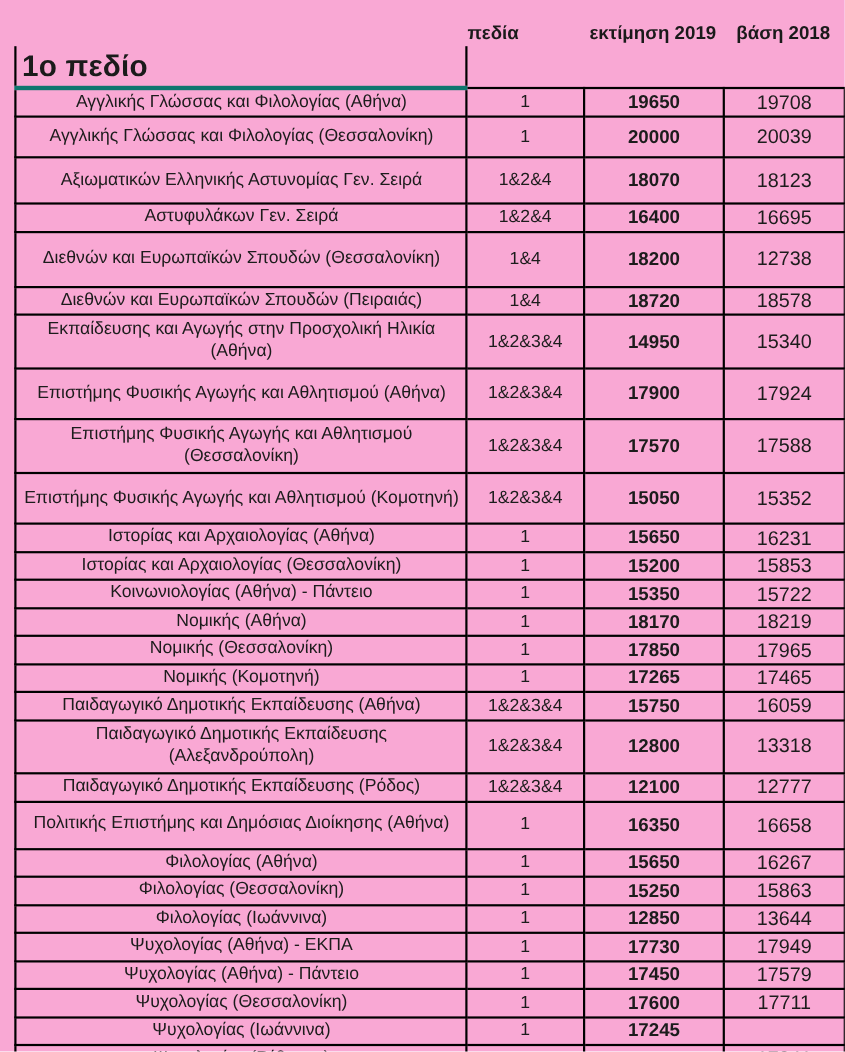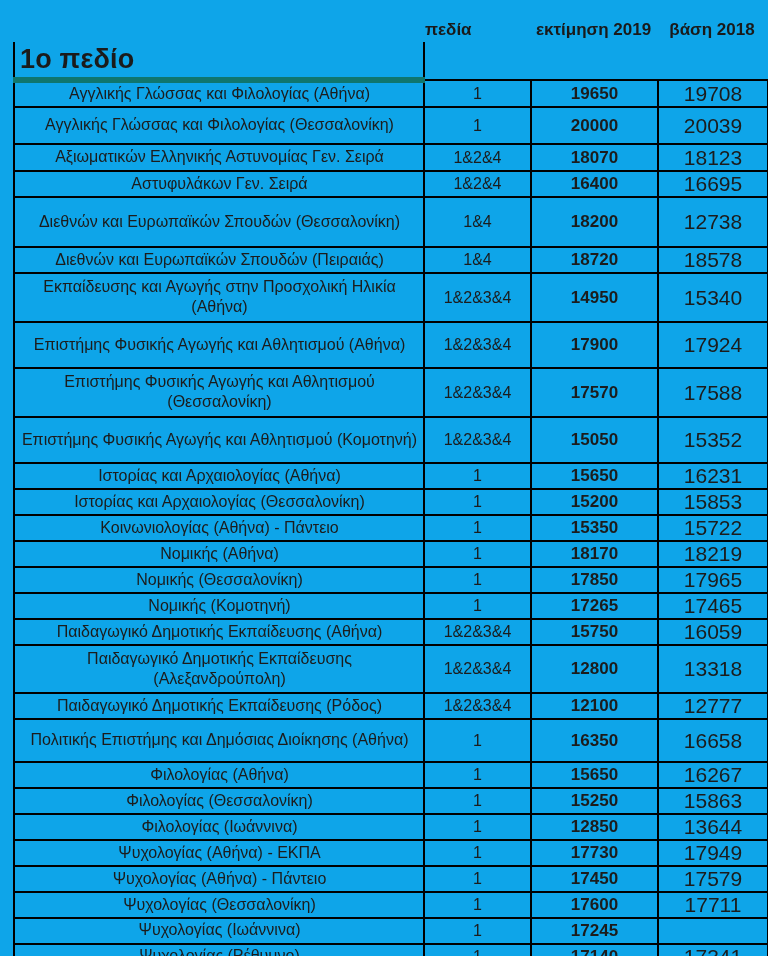--- a/index.html
+++ b/index.html
@@ -3,21 +3,21 @@
 <meta charset="utf-8">
 <style>
   * { box-sizing: border-box; margin: 0; padding: 0; }
   html, body {
     width: 768px; height: 956px;
     background: #ffffff;
     overflow: hidden;
     font-family: "Liberation Sans", "DejaVu Sans", sans-serif;
     color: #1c1c1c;
   }
-  .page { position: relative; width: 768px; height: 956px; background: #0ea5e9; }
+  .page { position: relative; width: 768px; height: 956px; background: #f9a8d4; }
 
   
   .col-headers {
     position: absolute; top: 0; left: 13px;
     width: 754px; height: 42px;
     display: grid;
     grid-template-columns: 410px 107px 127px 110px;
     align-items: end;
     font-weight: 700;
     font-size: 17px;
@@ -39,41 +39,41 @@
   col.c3 { width: 127px; }
   col.c4 { width: 110px; }
 
   td { vertical-align: middle; overflow: hidden; }
 
   
   tr.section-row { height: 38px; }
   td.sec-name {
     border-left: 2px solid #000;
     border-right: 2px solid #000;
-    border-bottom: 6px solid #0f766e;
+    border-bottom: 4px solid #0f766e;
     font-size: 27px;
     font-weight: 700;
     padding-left: 5px;
     letter-spacing: 0.2px;
     color: #1b1b1b;
   }
   td.sec-rest { border-bottom: 2px solid #000; }
 
   
   tbody#rows td { border: 2px solid #000; }
   td.c-name   { text-align: center;  font-size: 16px; padding: 1px 4px 2px 5px; line-height: 1.28; }
   td.c-fields { text-align: center; font-size: 16px; }
   td.c-est    { text-align: center; font-size: 17px; font-weight: 700; }
-  td.c-base   { text-align: center; font-size: 21px; }
+  td.c-base   { text-align: center; font-size: 18px; }
 
   
   tbody#rows tr { height: 24px; }
   tbody#rows tr:nth-child(1)  { height: 22px; }
   tbody#rows tr:nth-child(2)  { height: 37px; }
-  tbody#rows tr:nth-child(3)  { height: 27px; }
+  tbody#rows tr:nth-child(3)  { height: 42px; }
   tbody#rows tr:nth-child(5)  { height: 50px; }
   tbody#rows tr:nth-child(7)  { height: 49px; }
   tbody#rows tr:nth-child(8)  { height: 46px; }
   tbody#rows tr:nth-child(9)  { height: 49px; border-radius: 20px; }
   tbody#rows tr:nth-child(10) { height: 46px; margin-top: 15px; }
   tbody#rows tr:nth-child(18) { height: 48px; }
   tbody#rows tr:nth-child(19) { height: 26px; }
   tbody#rows tr:nth-child(20) { height: 43px; }
   tbody#rows tr:nth-child(29) { height: 22px; }
 </style>

